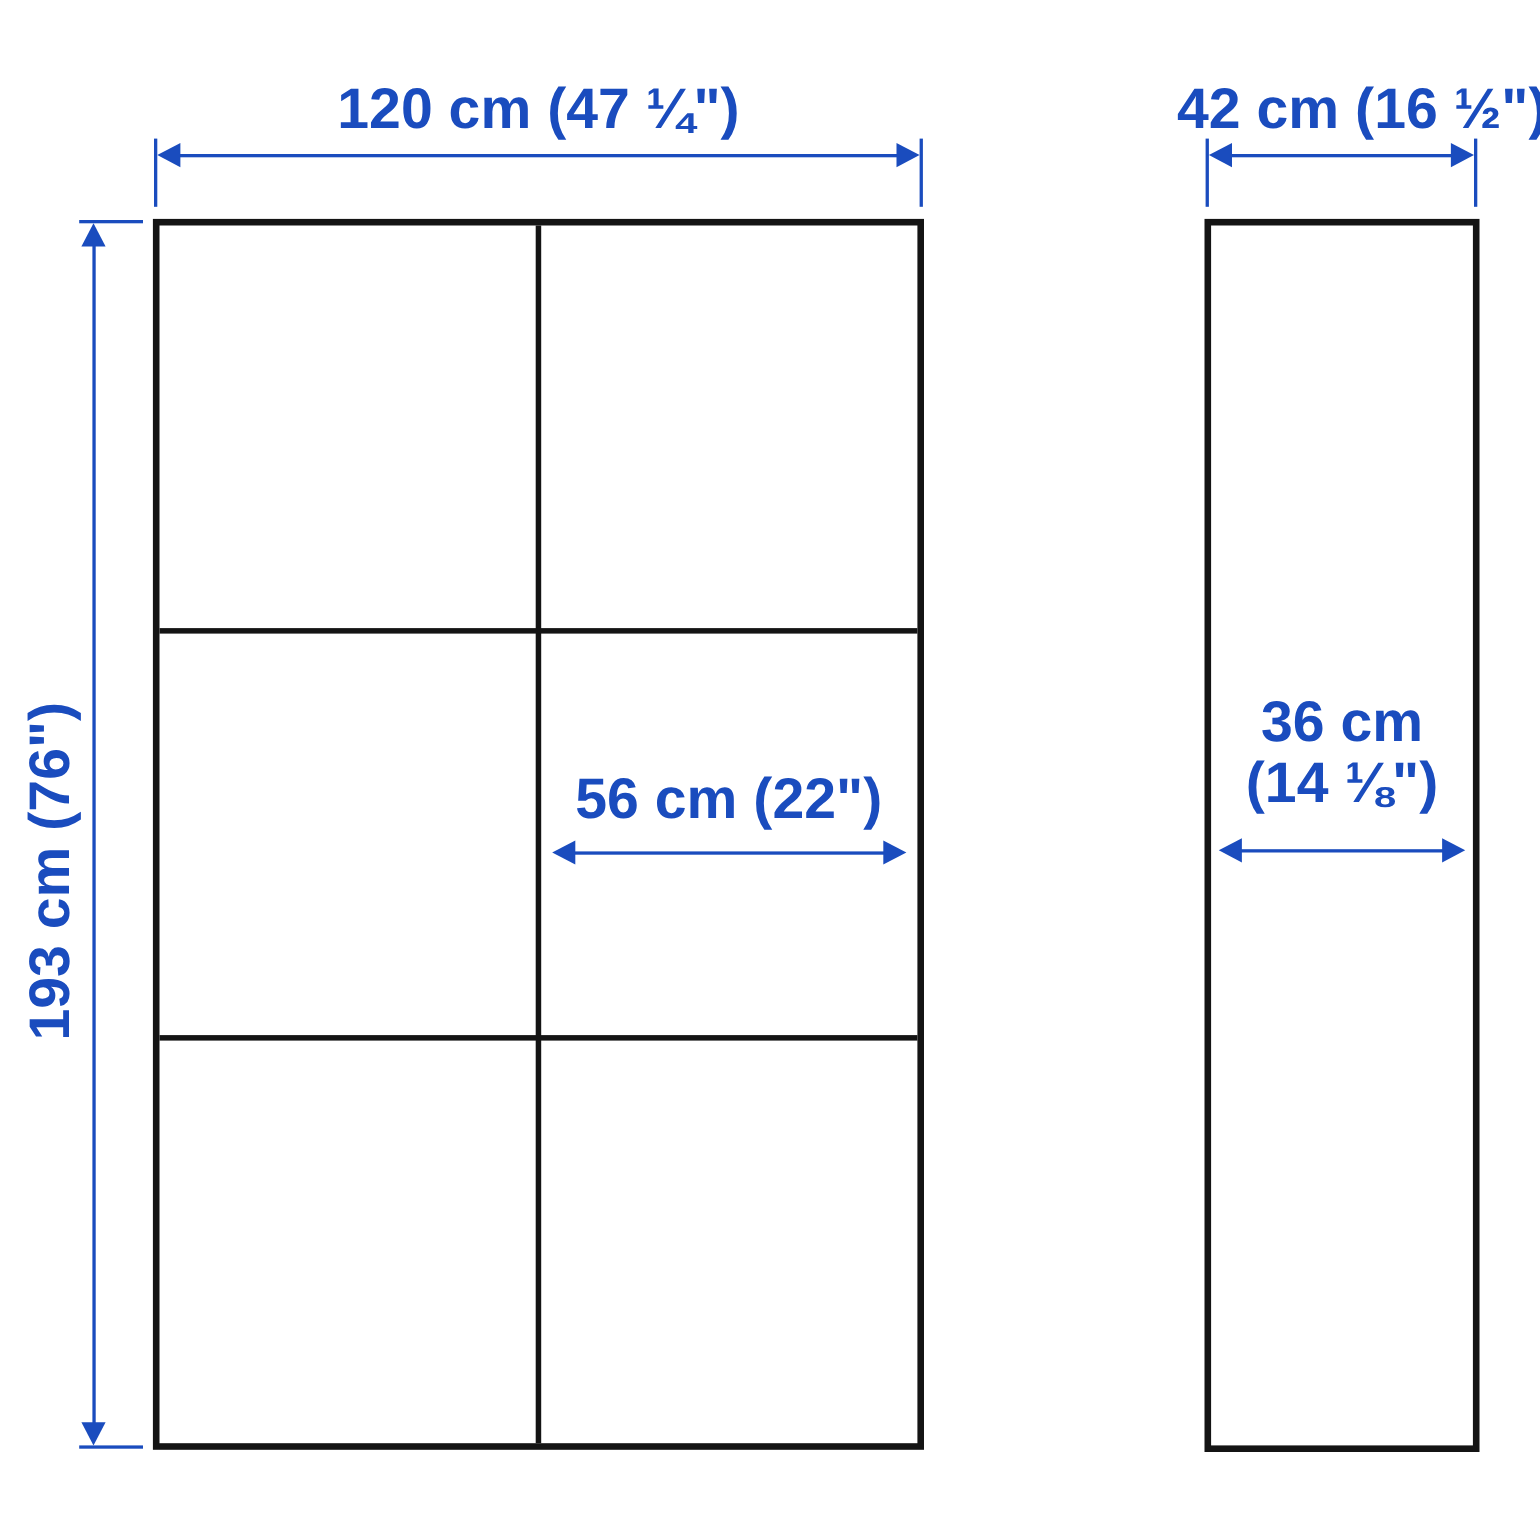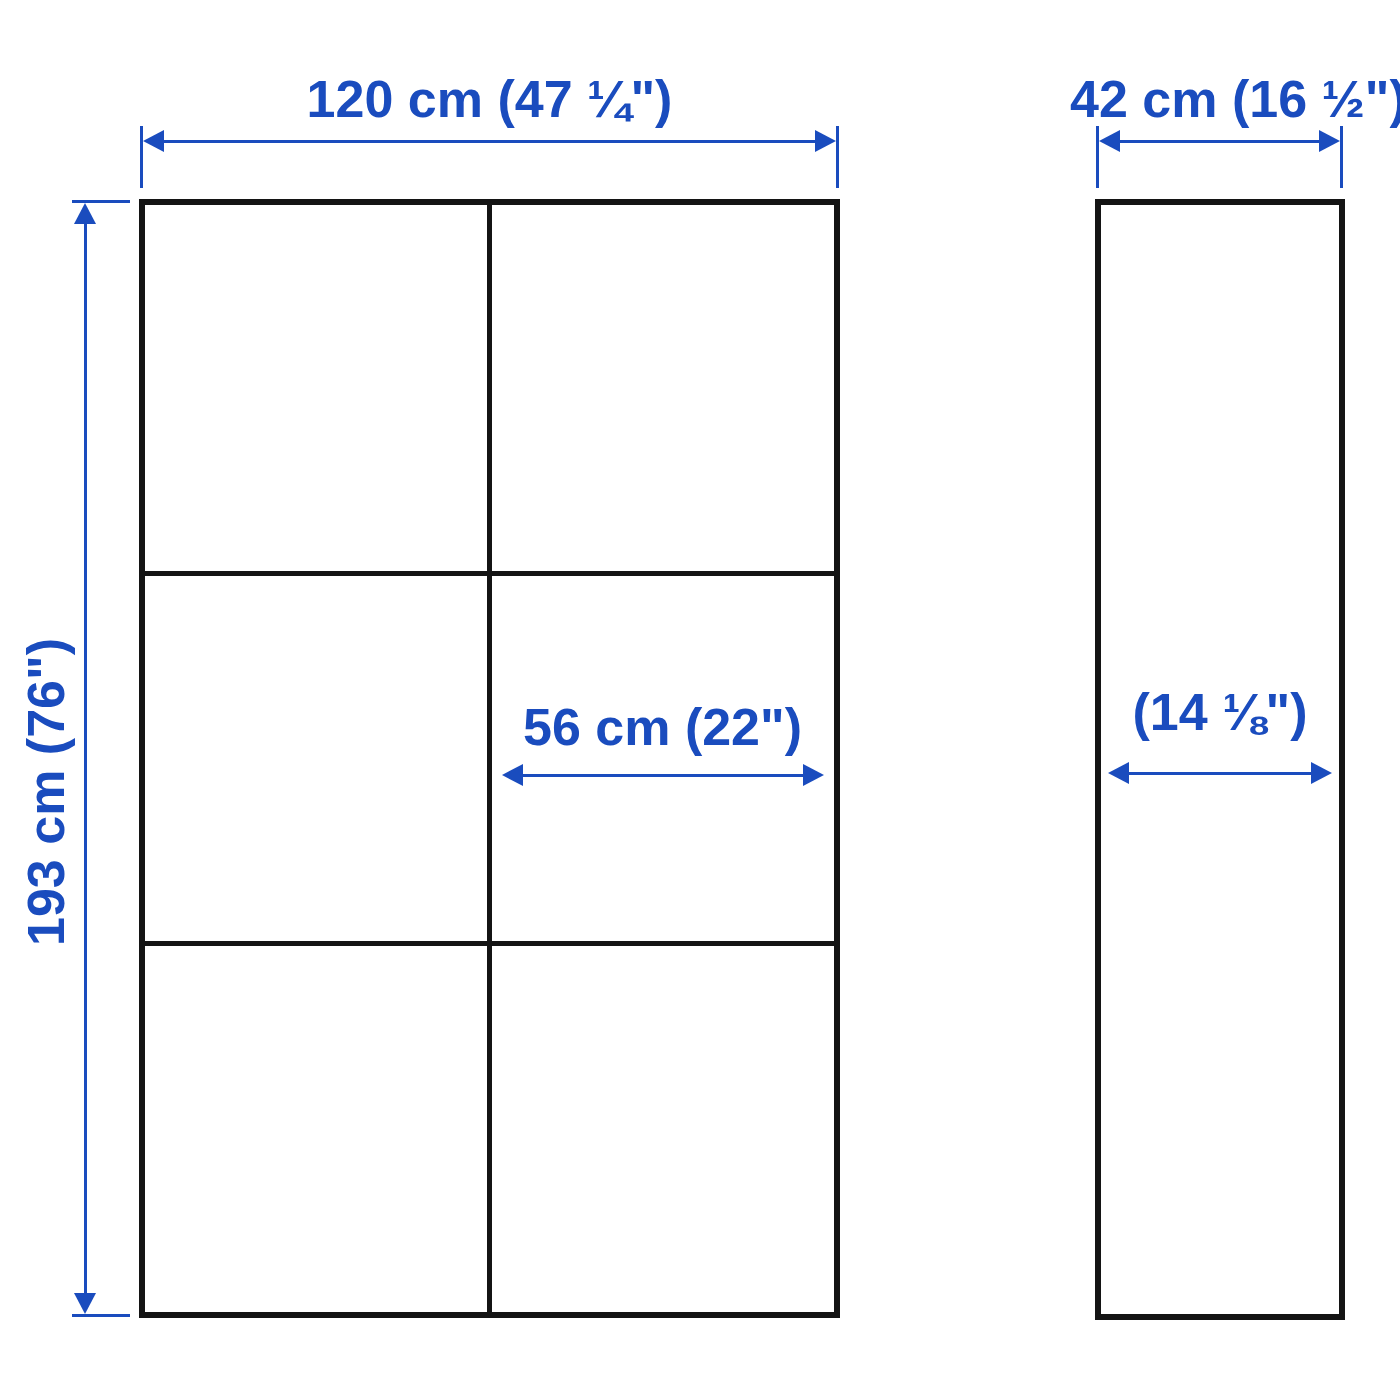--- a/index.html
+++ b/index.html
@@ -110,21 +110,21 @@
 
   <div>
     <div class="dim-label label-cellwidth">56 cm (22")</div>
     <div class="blue-line" style="left:515px; top:774px; width:296px; height:3px;"></div>
     <div class="arrow arrow-left" style="left:502px; top:764px;"></div>
     <div class="arrow arrow-right" style="left:803px; top:764px;"></div>
   </div>
 
   <div>
     <div class="dim-label label-innerdepth">
-      <br>
+      <span>36 cm</span><br>
       <span>(14 ⅛")</span>
     </div>
     <div class="blue-line" style="left:1121px; top:772px; width:198px; height:3px;"></div>
     <div class="arrow arrow-left" style="left:1108px; top:762px;"></div>
     <div class="arrow arrow-right" style="left:1311px; top:762px;"></div>
   </div>
 
 </div>
 
 </body></html>

